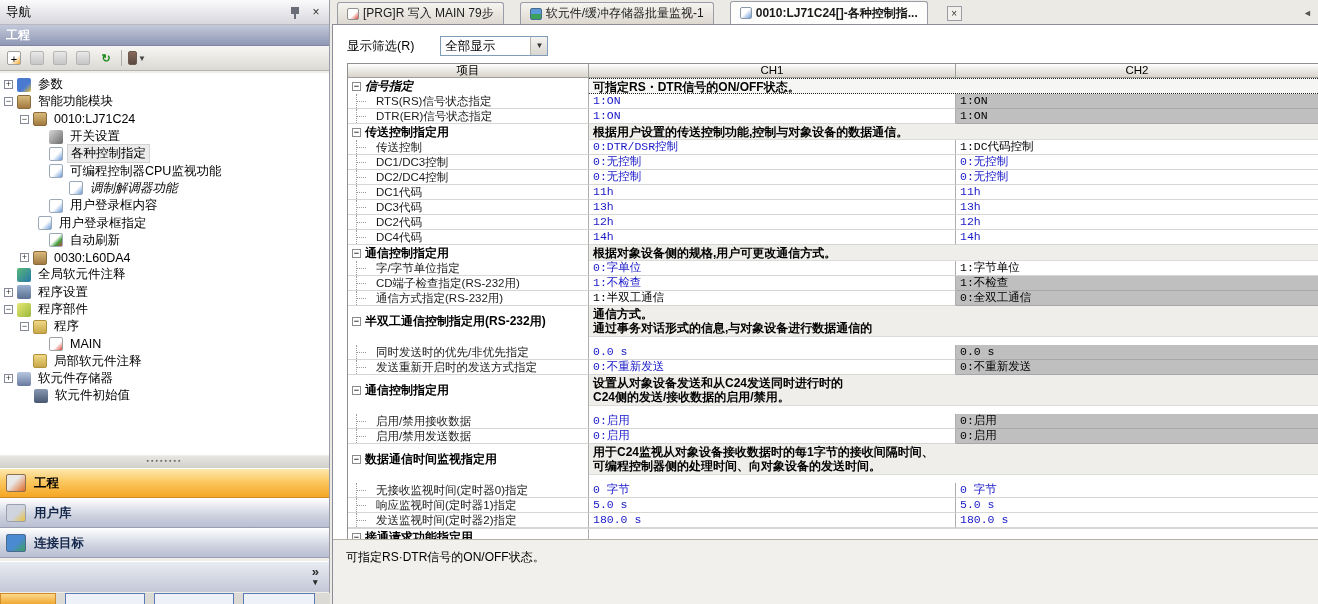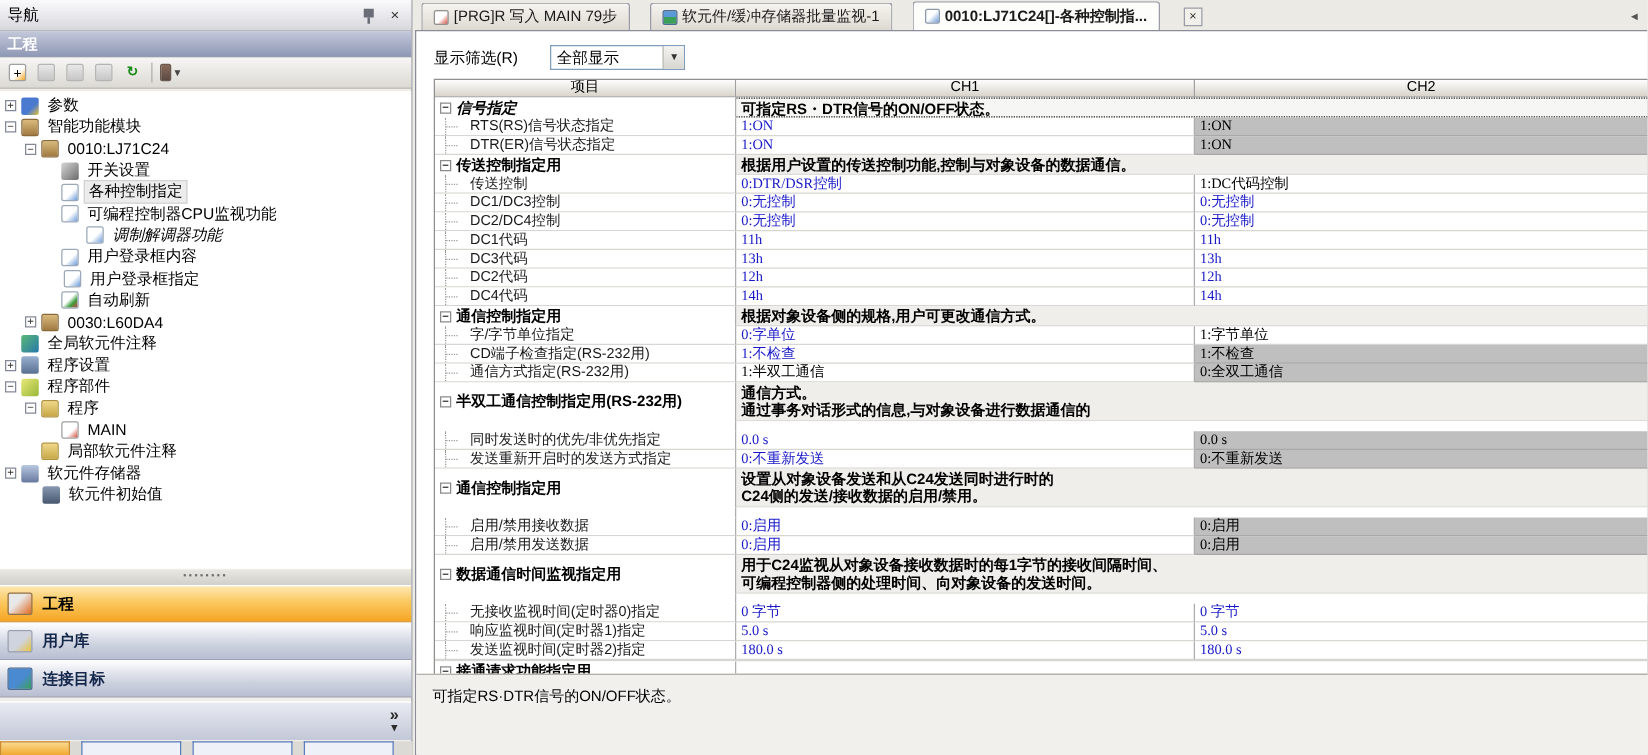--- a/index.html
+++ b/index.html
@@ -129,21 +129,21 @@
   .c-item.item { padding-left:28px; color:#1a1a1a; }
   .c-item.item::before { content:""; position:absolute; left:8px; top:0; bottom:0;
     border-left:1px dotted #9a9a9a; }
   .c-item.item::after { content:""; position:absolute; left:9px; top:50%; width:9px;
     border-top:1px dotted #9a9a9a; }
   .c-desc { grid-column:2 / 4; background:#efeeeb; font-weight:bold; padding:1px 0 0 4px;
     line-height:14px; border-bottom:1px solid #dcdcd8; overflow:hidden; white-space:nowrap; }
   .c-desc.sel { background:#f6f6f4; border-top:1px dotted #222; border-bottom:1px dotted #222; }
   .c-val { border-right:1px solid #adadad; border-bottom:1px solid #d6d6d2; padding:0 0 0 4px;
     line-height:14px; height:15px; overflow:hidden; white-space:nowrap; cursor:text;
-    font-family:Liberation Serif, serif; font-size:11.5px; }
+    font-family:Liberation Mono, monospace; font-size:11.5px; }
   .c-val:last-child { border-right:none; }
   .c-val.default { color:#1818c8; }
   .c-val.changed { color:#000; }
   .c-val.disabled { color:#000; background:#bfbfbf; border-bottom:1px solid #a8a8a8; }
   .spacer-row .c-item,.spacer-row .sp { height:8px; }
   .spacer-row .sp { grid-column:2 / 4; background:#fff; }
   #cut-wrap { height:11px; overflow:hidden; border-top:1px solid #d6d6d2; }
 
   #desc-panel { position:absolute; left:0; top:514px; width:986px; height:66px;
     background:#f1f0ed; border-top:1px solid #b3b1aa; padding:9px 0 0 13px;
@@ -220,21 +220,21 @@
         <div class="tnode" style="padding-left: 56px; font-style: italic;">
           <span class="exp-spacer"></span>
           <span class="ticon modem-function-icon"></span>
           <span class="lbl">调制解调器功能</span>
         </div>
         <div class="tnode" style="padding-left: 36px;">
           <span class="exp-spacer"></span>
           <span class="ticon user-frame-content-icon"></span>
           <span class="lbl">用户登录框内容</span>
         </div>
-        <div class="tnode" style="padding-left: 38px;">
+        <div class="tnode" style="padding-left: 25px;">
           <span class="exp-spacer"></span>
           <span class="ticon user-frame-spec-icon"></span>
           <span class="lbl">用户登录框指定</span>
         </div>
         <div class="tnode" style="padding-left: 36px;">
           <span class="exp-spacer"></span>
           <span class="ticon auto-refresh-icon"></span>
           <span class="lbl">自动刷新</span>
         </div>
         <div class="tnode" style="padding-left: 20px;">

